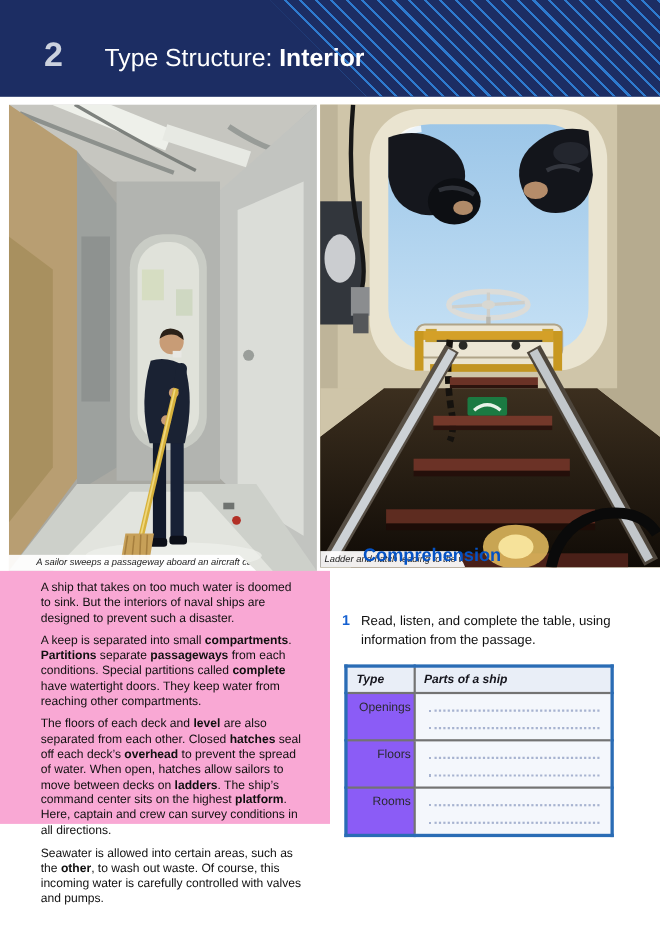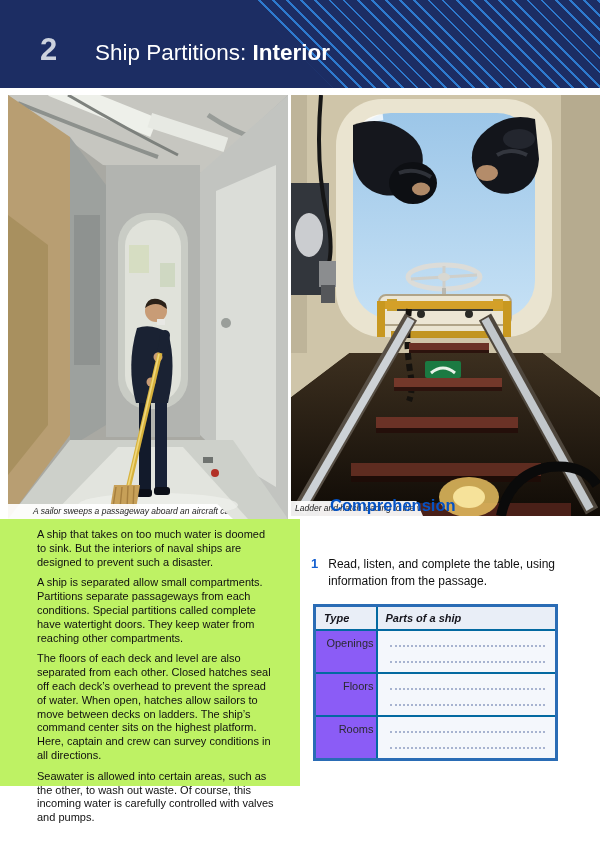--- a/index.html
+++ b/index.html
@@ -20,50 +20,50 @@
   .photo { position:absolute; overflow:hidden; }
   .photo-left  { left:8px;  top:95px; width:280px; height:424px; }
   .photo-right { left:291px; top:95px; width:309px; height:421px; background:#cfc5a9; }
   .photo svg { display:block; width:100%; height:100%; }
   .caption { position:absolute; bottom:0; font-style:italic; font-size:8.5px; color:#1c1c1c;
     background:rgba(255,255,255,0.93); line-height:15px; height:15px; white-space:nowrap; overflow:hidden; }
   .caption-left { left:0; width:225px; padding-left:25px; clip-path:polygon(0 0, 93% 0, 100% 100%, 0 100%); }
   .caption-right { left:0; width:132px; padding-left:4px; clip-path:polygon(0 0, 95% 0, 100% 100%, 0 100%); }
 
   
-  .passage-panel { position:absolute; left:0; top:519px; width:300px; height:267px; background:#bef264; }
+  .passage-panel { position:absolute; left:0; top:519px; width:300px; height:230px; background:#f9a8d4; }
   .passage { padding:9px 25px 0 37px; font-size:11px; line-height:13.8px; color:#101010; }
   .passage p { margin-bottom:7px; }
-  .passage b { font-weight:normal; }
+  .passage b { font-weight:bold; }
 
   
   .section-heading { position:absolute; left:330px; top:496px; font-size:16.5px; font-weight:bold; color:#0452c4; }
   .instr-row { position:absolute; left:311px; top:556px; width:262px; display:flex; }
   .instr-num { font-size:13px; font-weight:bold; color:#1560d0; margin-right:10px; line-height:16.5px; }
   .instr-text { font-size:12px; font-weight:normal; color:#101010; line-height:16.5px; width:242px; }
 
   .comp-table { position:absolute; left:313px; top:604px; width:245px; border-collapse:collapse;
     border:3px solid #2a6cb5; background:#f4f7fc; }
-  .comp-table th, .comp-table td { border:2px solid #0369a1; vertical-align:top; }
+  .comp-table th, .comp-table td { border:2px solid #737373; vertical-align:top; }
   .comp-table th { background:#e9eef7; font-style:italic; font-size:11px; font-weight:bold; color:#15151d;
     text-align:left; padding:5px 0 5px 8px; height:24px; }
   .comp-table th.col-type { width:62px; }
   .type-cell { background:#8b5cf6; font-size:11px; color:#2a2a30; padding:6px 2px 0 8px;text-align:right; }
   .lines-cell { background:#f4f7fc; padding:0 0 9px 0; }
   .dotline { height:0; border-bottom:2px dotted #a7b3d0; margin:14px 10px 0 12px; }
 </style>
 </head>
 <body>
 
 <div class="page">
 
   <header class="unit-header">
     <div class="stripes"></div>
     <span class="unit-num">2</span>
-    <h1 class="unit-title"><span>Ship Partitions: </span><b>Interior</b></h1>
+    <h1 class="unit-title"><span>Type Structure: </span><b>Interior</b></h1>
   </header>
 
   <figure class="photo photo-left">
     <svg viewBox="0 0 280 424" preserveAspectRatio="none">
       <rect x="0" y="0" width="280" height="424" fill="#a9a9a3"></rect>
 
       <polygon points="0,0 280,0 195,78 95,70" fill="#c6c6c0"></polygon>
       <rect x="40" y="2" width="110" height="20" fill="#eef0ea" transform="rotate(22 95 12)"></rect>
       <rect x="140" y="30" width="80" height="15" fill="#e7e9e3" transform="rotate(18 180 37)"></rect>
       <path d="M10,8 Q90,40 150,62" stroke="#8d918d" stroke-width="4" fill="none"></path>
@@ -192,21 +192,21 @@
       <ellipse cx="178" cy="402" rx="30" ry="20" fill="#e8c060" opacity="0.85"></ellipse>
       <ellipse cx="178" cy="402" rx="16" ry="11" fill="#f6e29a"></ellipse>
       <path d="M210,421 Q218,380 258,372 Q292,368 306,390" stroke="#0a0a0a" stroke-width="10" fill="none"></path>
     </svg>
     <figcaption class="caption caption-right">Ladder and hatch leading to the weather deck</figcaption>
   </figure>
 
   <section class="passage-panel">
     <div class="passage">
         <p><span>A ship that takes on too much water is doomed to sink. But the interiors of naval ships are designed to prevent such a disaster.</span></p>
-        <p><span>A ship is separated allow small </span><b>compartments</b><span>. </span><b>Partitions</b><span> separate </span><b>passageways</b><span> from each conditions. Special partitions called </span><b>complete</b><span> have watertight doors. They keep water from reaching other compartments.</span></p>
+        <p><span>A keep is separated into small </span><b>compartments</b><span>. </span><b>Partitions</b><span> separate </span><b>passageways</b><span> from each conditions. Special partitions called </span><b>complete</b><span> have watertight doors. They keep water from reaching other compartments.</span></p>
         <p><span>The floors of each deck and </span><b>level</b><span> are also separated from each other. Closed </span><b>hatches</b><span> seal off each deck’s </span><b>overhead</b><span> to prevent the spread of water. When open, hatches allow sailors to move between decks on </span><b>ladders</b><span>. The ship’s command center sits on the highest </span><b>platform</b><span>. Here, captain and crew can survey conditions in all directions.</span></p>
         <p><span>Seawater is allowed into certain areas, such as the </span><b>other</b><span>, to wash out waste. Of course, this incoming water is carefully controlled with valves and pumps.</span></p>
       </div>
 
   </section>
 
   <h2 class="section-heading">Comprehension</h2>
   <div class="instr-row">
     <span class="instr-num">1</span>
     <p class="instr-text">Read, listen, and complete the table, using information from the passage.</p>

